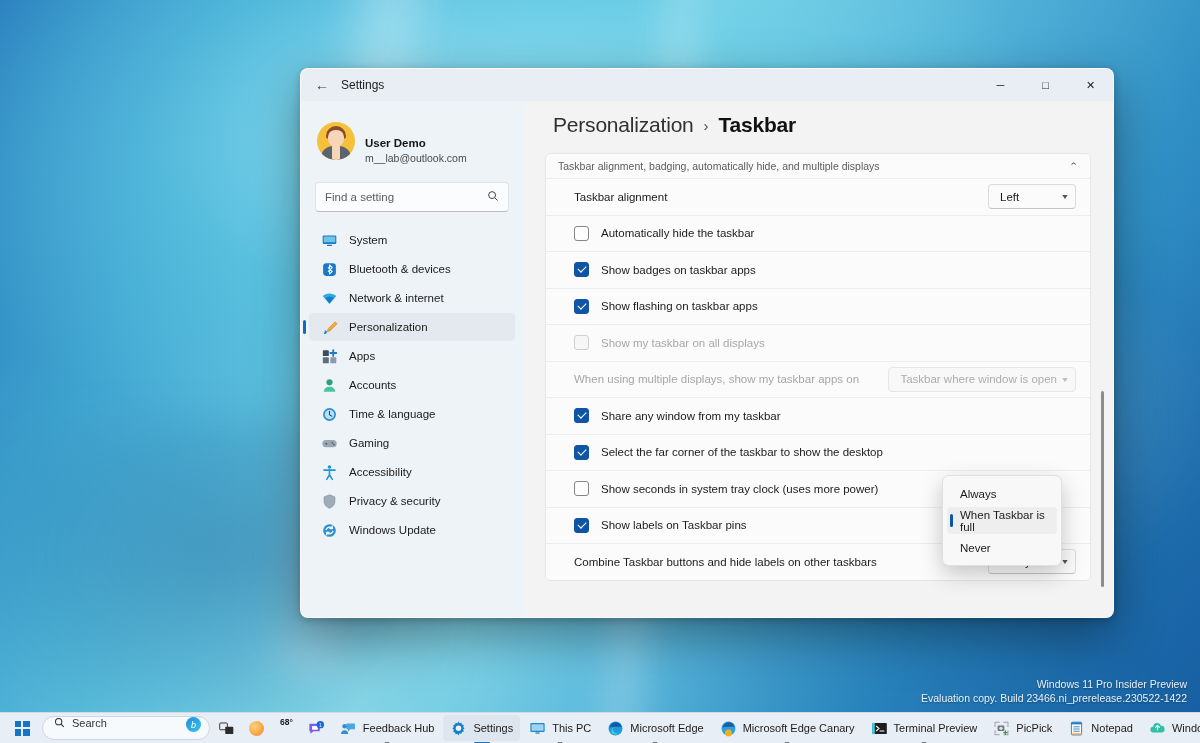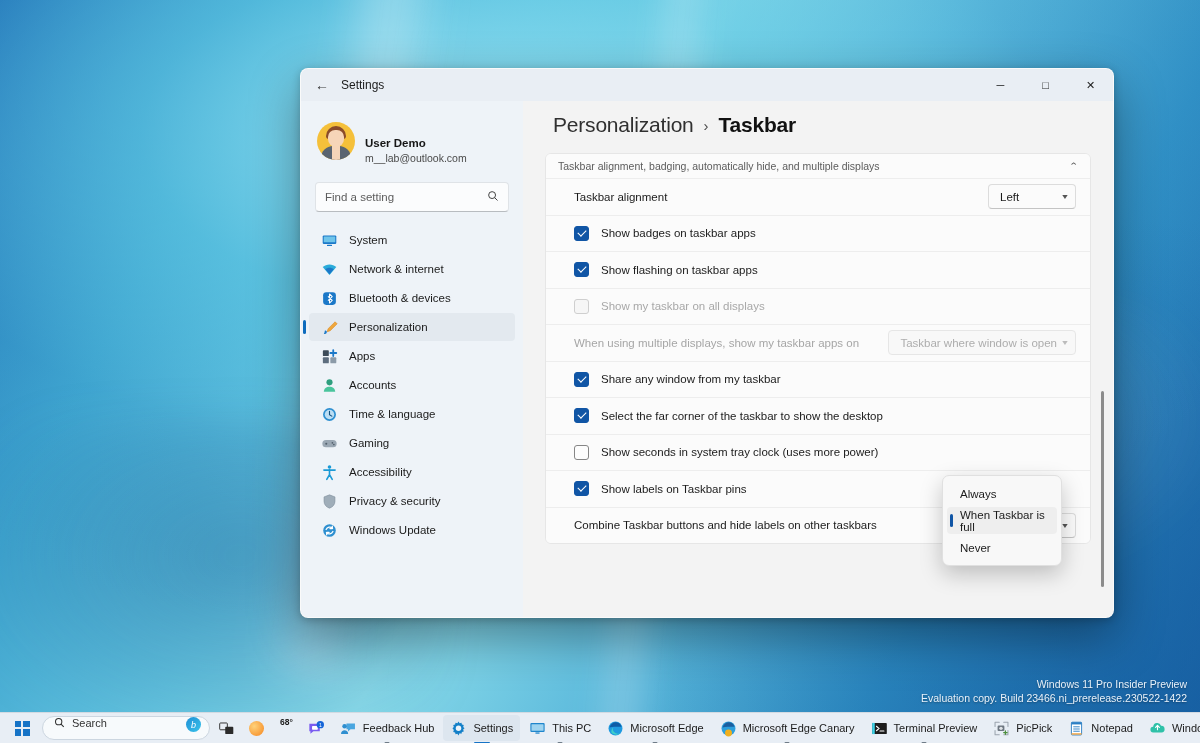--- a/index.html
+++ b/index.html
@@ -281,35 +281,35 @@
                 <rect x="3.2" y="5.2" width="13.6" height="7" rx="0.7" fill="#6fc4ea"></rect>
                 <rect x="7" y="15" width="6" height="1.4" rx="0.6" fill="#1b78c8"></rect>
               </svg>
           </span>
           <span>System</span>
         </div>
 
         <div class="navitem">
           <span class="nav-ico">
             <svg width="17" height="17" viewBox="0 0 20 20">
+                <rect x="2.5" y="2.5" width="15" height="15" rx="3.6" fill="#1b78c8"></rect>
+                <path d="M10 4.6v10.8l3.2-3.1L8.2 7.6M10 15.4V4.6l3.2 3.1-5 4.7" fill="none" stroke="#fff" stroke-width="1.25" stroke-linejoin="round"></path>
+              </svg>
+          </span>
+          <span>Bluetooth &amp; devices</span>
+        </div>
+
+        <div class="navitem">
+          <span class="nav-ico">
+            <svg width="17" height="17" viewBox="0 0 20 20">
                 <path d="M2 7.2C4.3 5.1 7 4 10 4s5.7 1.1 8 3.2L10 16.5z" fill="#2aabda"></path>
                 <path d="M5 9.6C6.5 8.4 8.2 7.8 10 7.8s3.5.6 5 1.8L10 15.5z" fill="#1b78c8"></path>
               </svg>
           </span>
           <span>Network &amp; internet</span>
-        </div>
-
-        <div class="navitem">
-          <span class="nav-ico">
-            <svg width="17" height="17" viewBox="0 0 20 20">
-                <rect x="2.5" y="2.5" width="15" height="15" rx="3.6" fill="#1b78c8"></rect>
-                <path d="M10 4.6v10.8l3.2-3.1L8.2 7.6M10 15.4V4.6l3.2 3.1-5 4.7" fill="none" stroke="#fff" stroke-width="1.25" stroke-linejoin="round"></path>
-              </svg>
-          </span>
-          <span>Bluetooth &amp; devices</span>
         </div>
 
         <div class="navitem active">
           <span class="nav-ico">
             <svg width="17" height="17" viewBox="0 0 20 20">
                 <path d="M16.6 3.3 8.4 11.4l-1.2 3.6 3.6-1.2 8.2-8.1z" fill="#f0a73c" stroke="#d98b24" stroke-width="0.7" stroke-linejoin="round"></path>
                 <path d="M4.6 13.6c1.4-.4 2.6.8 2.2 2.2-.3 1.1-1.5 1.9-3.4 1.9.8-1.3.9-3 1.2-4.1z" fill="#1b78c8"></path>
               </svg>
           </span>
           <span>Personalization</span>
@@ -408,20 +408,24 @@
           </div>
 
           <div class="row">
             <span class="label">Taskbar alignment</span>
             <div class="combo">
               <span class="cv">Left</span>
               <span class="cch">▾</span>
             </div>
           </div>
 
+          <div class="row">
+            <span class="cbx"></span>
+            <span class="cbx-label">Automatically hide the taskbar</span>
+          </div>
 
           <div class="row">
             <span class="cbx checked"></span>
             <span class="cbx-label">Show badges on taskbar apps</span>
           </div>
 
           <div class="row">
             <span class="cbx checked"></span>
             <span class="cbx-label">Show flashing on taskbar apps</span>
           </div>

